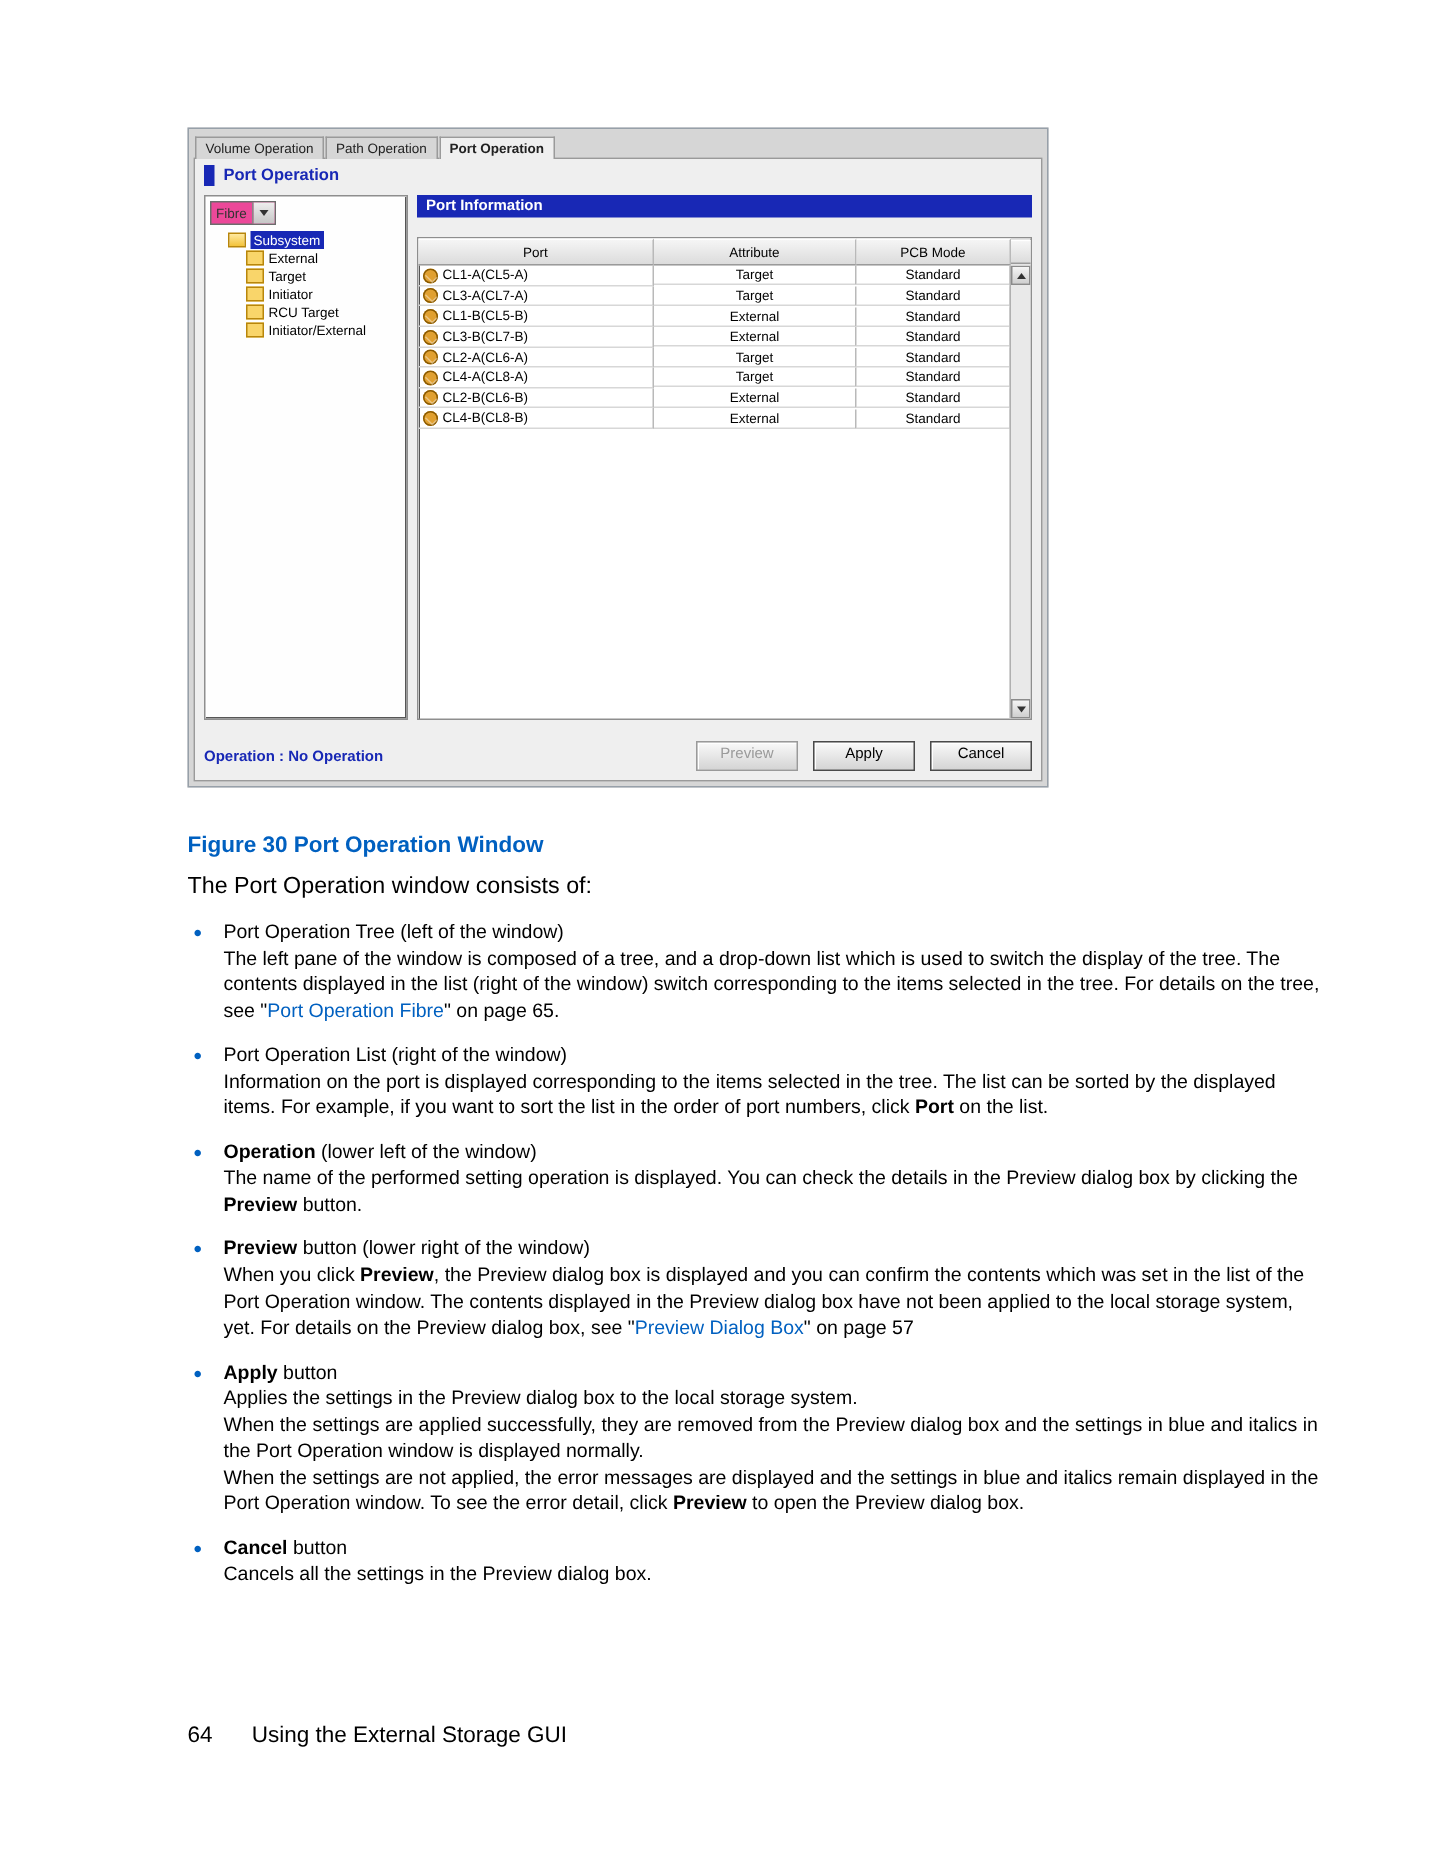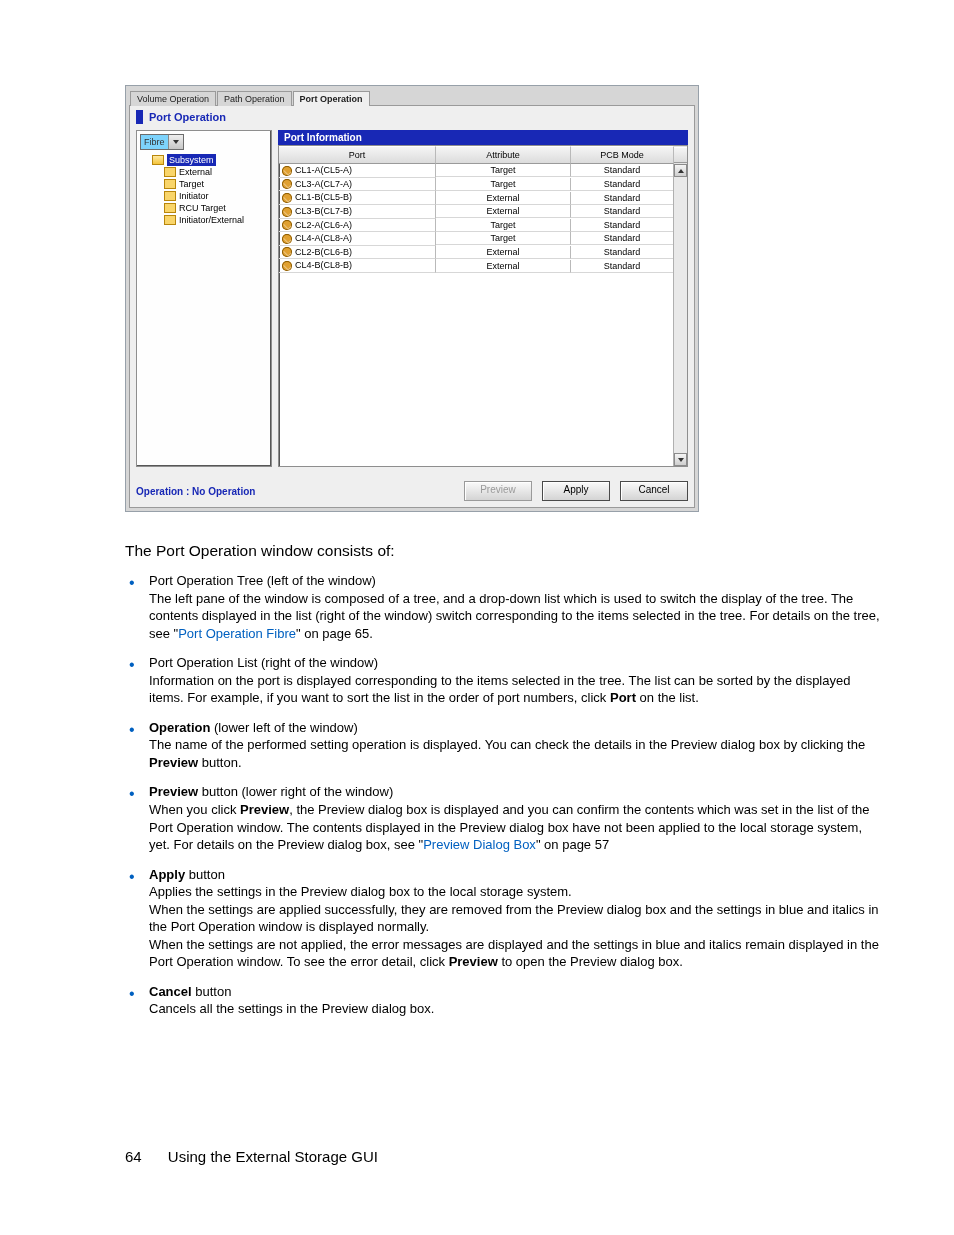--- a/index.html
+++ b/index.html
@@ -76,21 +76,21 @@
     width: 136px;
     background: #fefefe;
     border: 1px solid #8e8e8e;
     box-shadow: inset -1px -1px 0 #565656, inset 1px 1px 0 #fff;
     padding: 3px;
   }
   .dropdown {
     display: inline-flex;
     align-items: center;
     border: 1px solid #6c6c6c;
-    background: #7dd3fc;
+    background: #ec4899;
     height: 14px;
     color: #333;
     font-size: 9px;
   }
   .dropdown .dd-label { padding: 0 3px; }
   .dropdown .dd-btn {
     width: 14px;
     height: 14px;
     background: linear-gradient(#eee,#c6c6c6);
     border-left: 1px solid #888;
@@ -120,20 +120,21 @@
     display: inline-block;
   }
   .folder-icon.open {
     background: linear-gradient(#ffe9a0,#f3c33a);
   }
 
   .right-panel {
     flex: 1;
     display: flex;
     flex-direction: column;
+    gap: 13px;
   }
   .right-header {
     background: #1828b5;
     color: #fff;
     font-weight: bold;
     font-size: 10px;
     padding: 2px 6px;
   }
   .table-wrap {
     background: #fff;
@@ -441,20 +442,21 @@
         <div class="btn-row">
           <div class="gui-btn disabled">Preview</div>
           <div class="gui-btn">Apply</div>
           <div class="gui-btn">Cancel</div>
         </div>
       </div>
     </div>
   </div>
 
   <div class="doc">
+    <p class="fig-caption">Figure 30 Port Operation Window</p>
     <p class="intro">The Port Operation window consists of:</p>
 
     <ul class="doclist">
       <li>
         <span>Port Operation Tree (left of the window)</span><br>
         <span>The left pane of the window is composed of a tree, and a drop-down list which is used to switch the display of the tree. The contents displayed in the list (right of the window) switch corresponding to the items selected in the tree. For details on the tree, see "</span><span class="link">Port Operation Fibre</span><span>" on page 65.</span>
       </li>
 
       <li>
         <span>Port Operation List (right of the window)</span><br>

